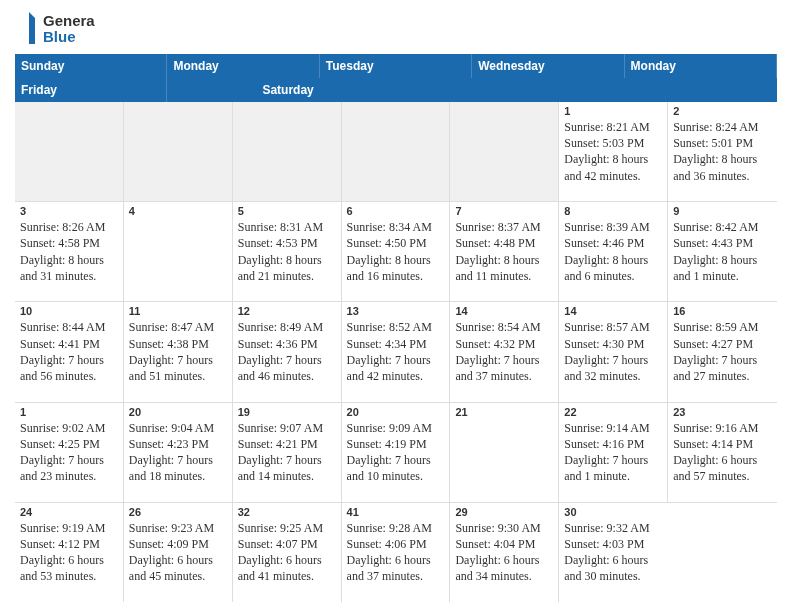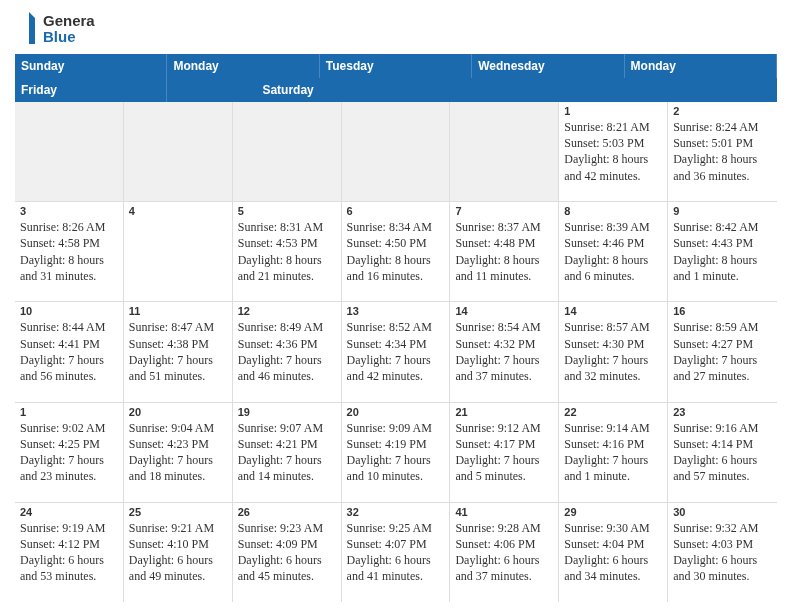--- a/index.html
+++ b/index.html
@@ -209,39 +209,34 @@
           <div class="cal-cell">
             <div class="day-num">19</div>
             <div class="day-info">Sunrise: 9:07 AM<br>Sunset: 4:21 PM<br>Daylight: 7 hours and 14 minutes.</div>
           </div>
           <div class="cal-cell">
             <div class="day-num">20</div>
             <div class="day-info">Sunrise: 9:09 AM<br>Sunset: 4:19 PM<br>Daylight: 7 hours and 10 minutes.</div>
           </div>
           <div class="cal-cell">
             <div class="day-num">21</div>
-            <div class="day-info">Sunrise: 9:12 AM<br>Sunset: 4:17 PM<br>Daylight: 7 hours and 5 minutes.</div>
           </div>
           <div class="cal-cell">
             <div class="day-num">22</div>
             <div class="day-info">Sunrise: 9:14 AM<br>Sunset: 4:16 PM<br>Daylight: 7 hours and 1 minute.</div>
           </div>
           <div class="cal-cell">
             <div class="day-num">23</div>
             <div class="day-info">Sunrise: 9:16 AM<br>Sunset: 4:14 PM<br>Daylight: 6 hours and 57 minutes.</div>
           </div>
         </div>
         <div class="cal-row">
           <div class="cal-cell">
             <div class="day-num">24</div>
             <div class="day-info">Sunrise: 9:19 AM<br>Sunset: 4:12 PM<br>Daylight: 6 hours and 53 minutes.</div>
-          </div>
-          <div class="cal-cell">
-            <div class="day-num">25</div>
-            <div class="day-info">Sunrise: 9:21 AM<br>Sunset: 4:10 PM<br>Daylight: 6 hours and 49 minutes.</div>
           </div>
           <div class="cal-cell">
             <div class="day-num">26</div>
             <div class="day-info">Sunrise: 9:23 AM<br>Sunset: 4:09 PM<br>Daylight: 6 hours and 45 minutes.</div>
           </div>
           <div class="cal-cell">
             <div class="day-num">32</div>
             <div class="day-info">Sunrise: 9:25 AM<br>Sunset: 4:07 PM<br>Daylight: 6 hours and 41 minutes.</div>
           </div>
           <div class="cal-cell">

